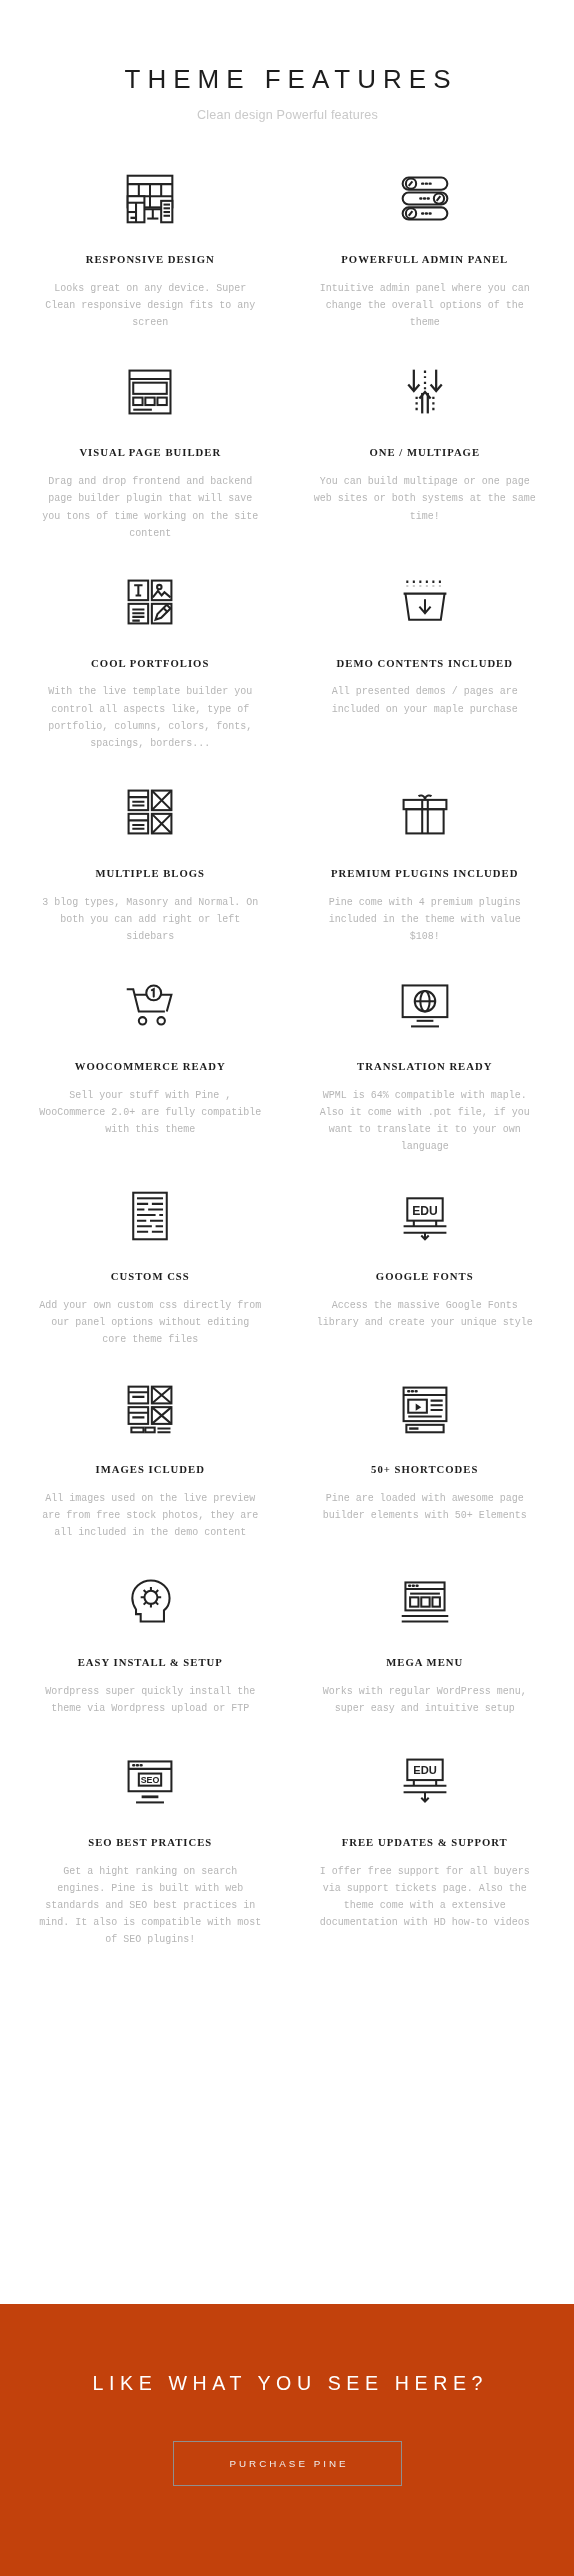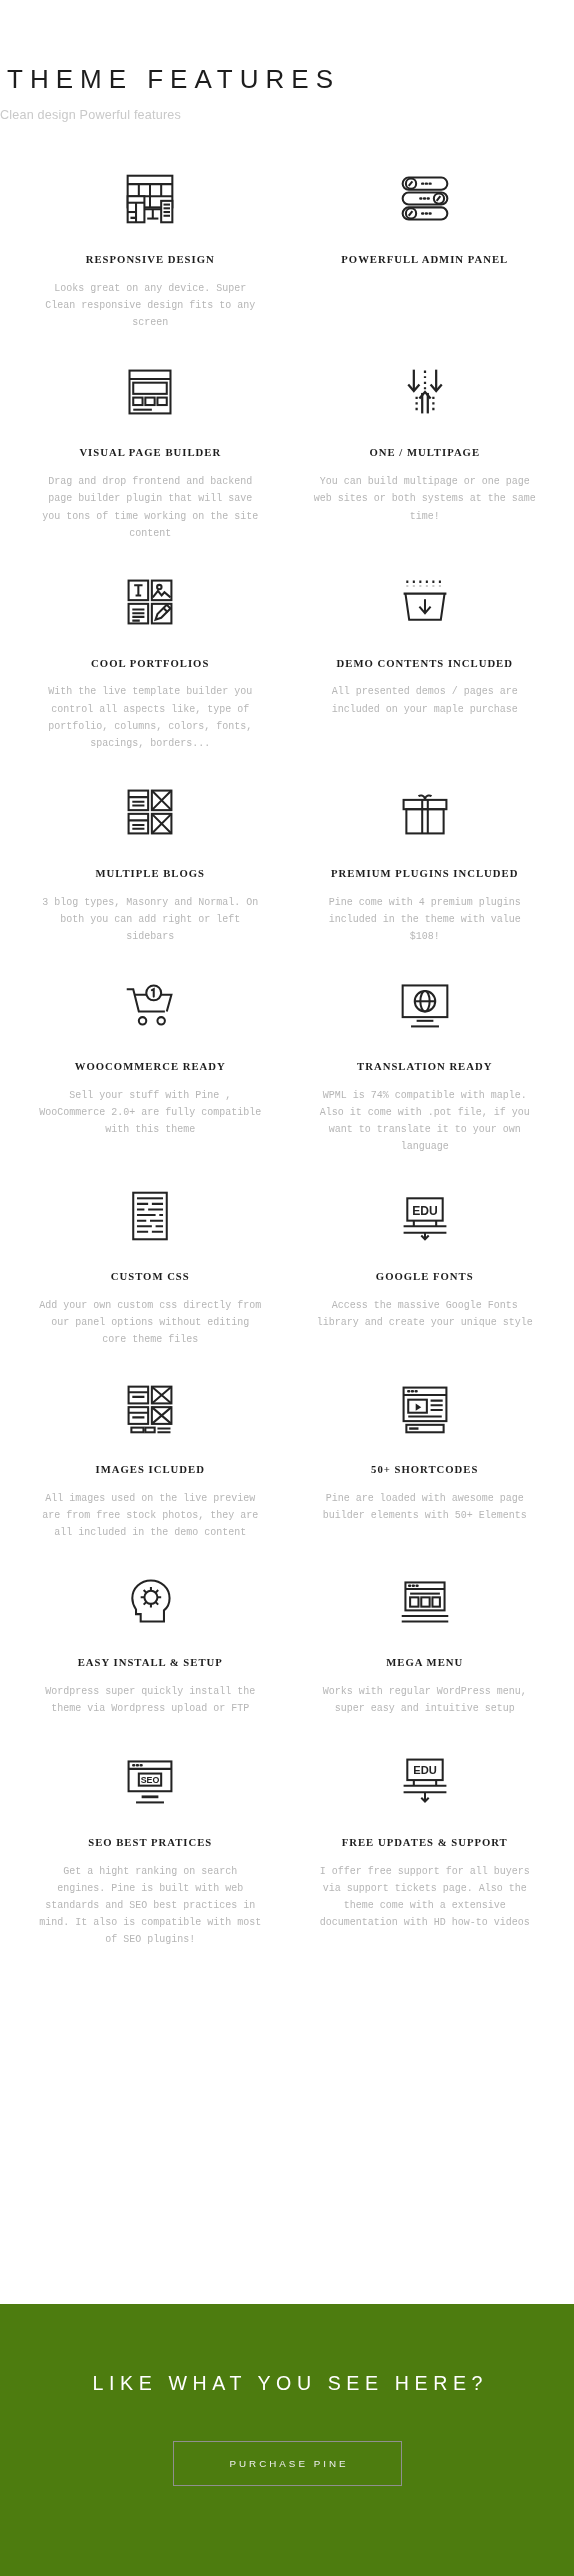--- a/index.html
+++ b/index.html
@@ -17,20 +17,21 @@
     min-height: 2576px;
     position: relative;
     background: #ffffff;
     display: flex;
     flex-direction: column;
   }
 
   
   .header {
     padding-top: 64px;
+    text-align: center;
   }
   .page-title {
     font-family: "Liberation Sans", sans-serif;
     font-size: 26px;
     font-weight: 400;
     letter-spacing: 7px;
     color: #1d1d1d;
     text-indent: 7px;
     line-height: 1.2;
   }
@@ -83,21 +84,21 @@
     max-width: 224px;
     font-family: Liberation Mono, monospace;
   }
 
   
   .feature-body { min-height: 80px; }
 
   
   .cta {
     margin-top: auto;
-    background: #4d7c0f;
+    background: #c2410c;
     width: 100%;
     padding: 67px 18.7px 90px;
     text-align: center;
   }
   .cta-title {
     font-size: 19.6px;
     font-weight: 400;
     letter-spacing: 5.6px;
     text-indent: 5.6px;
     color: #ffffff;
@@ -173,20 +174,21 @@
             <path d="M41.5 31l4-5"></path>
           <path d="M24 28.5h1M28 28.5h1M32 28.5h1" stroke-linecap="round" stroke-width="2.6"></path>
           <rect x="5" y="38" width="48" height="13" rx="6.5"></rect>
           <circle cx="14" cy="44.5" r="5.5"></circle>
             <path d="M11.5 47l4-5"></path>
           <path d="M26 44.5h1M30 44.5h1M34 44.5h1" stroke-linecap="round" stroke-width="2.6"></path>
         </svg>
       </div>
       <div class="feature-body">
         <div class="feature-title">POWERFULL ADMIN PANEL</div>
+        <div class="feature-desc">Intuitive admin panel where you can change the overall options of the theme</div>
       </div>
     </div>
 
     <div class="feature">
       <div class="feature-icon">
         <svg width="54" height="54" viewBox="0 0 58 58" fill="none" stroke="#232323" stroke-width="2.2">
           <rect x="7" y="6" width="44" height="46"></rect>
           <path d="M7 15h44"></path>
           <rect x="11" y="19" width="36" height="12"></rect>
           <rect x="11" y="35" width="10" height="8"></rect>
@@ -319,21 +321,21 @@
           <rect x="5" y="8" width="48" height="34"></rect>
           <circle cx="29" cy="25" r="11"></circle>
           <path d="M18 25h22"></path>
           <ellipse cx="29" cy="25" rx="5" ry="11"></ellipse>
           <path d="M20 46h18"></path>
           <path d="M14 52h30"></path>
         </svg>
       </div>
       <div class="feature-body">
         <div class="feature-title">TRANSLATION READY</div>
-        <div class="feature-desc">WPML is 74% compatible with maple. Also it come with .pot file, if you want to translate it to your own language</div>
+        <div class="feature-desc">WPML is 64% compatible with maple. Also it come with .pot file, if you want to translate it to your own language</div>
       </div>
     </div>
 
     <div class="feature">
       <div class="feature-icon">
         <svg width="54" height="54" viewBox="0 0 58 58" fill="none" stroke="#232323" stroke-width="2.2">
           <rect x="11" y="4" width="36" height="50"></rect>
           <path d="M15 10h28"></path>
           <path d="M15 16h12M31 16h12"></path>
           <path d="M15 22h8M27 22h16"></path>

